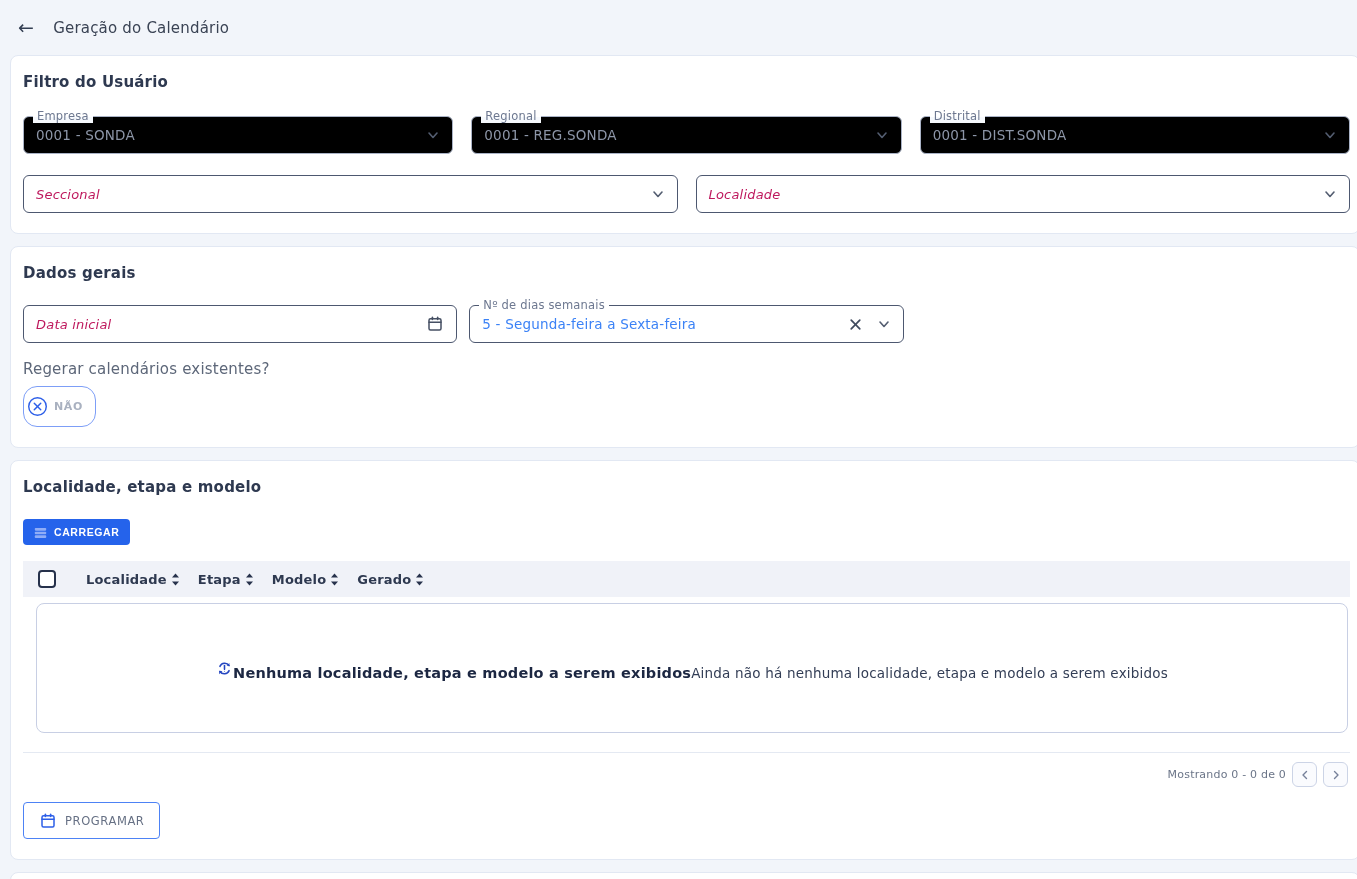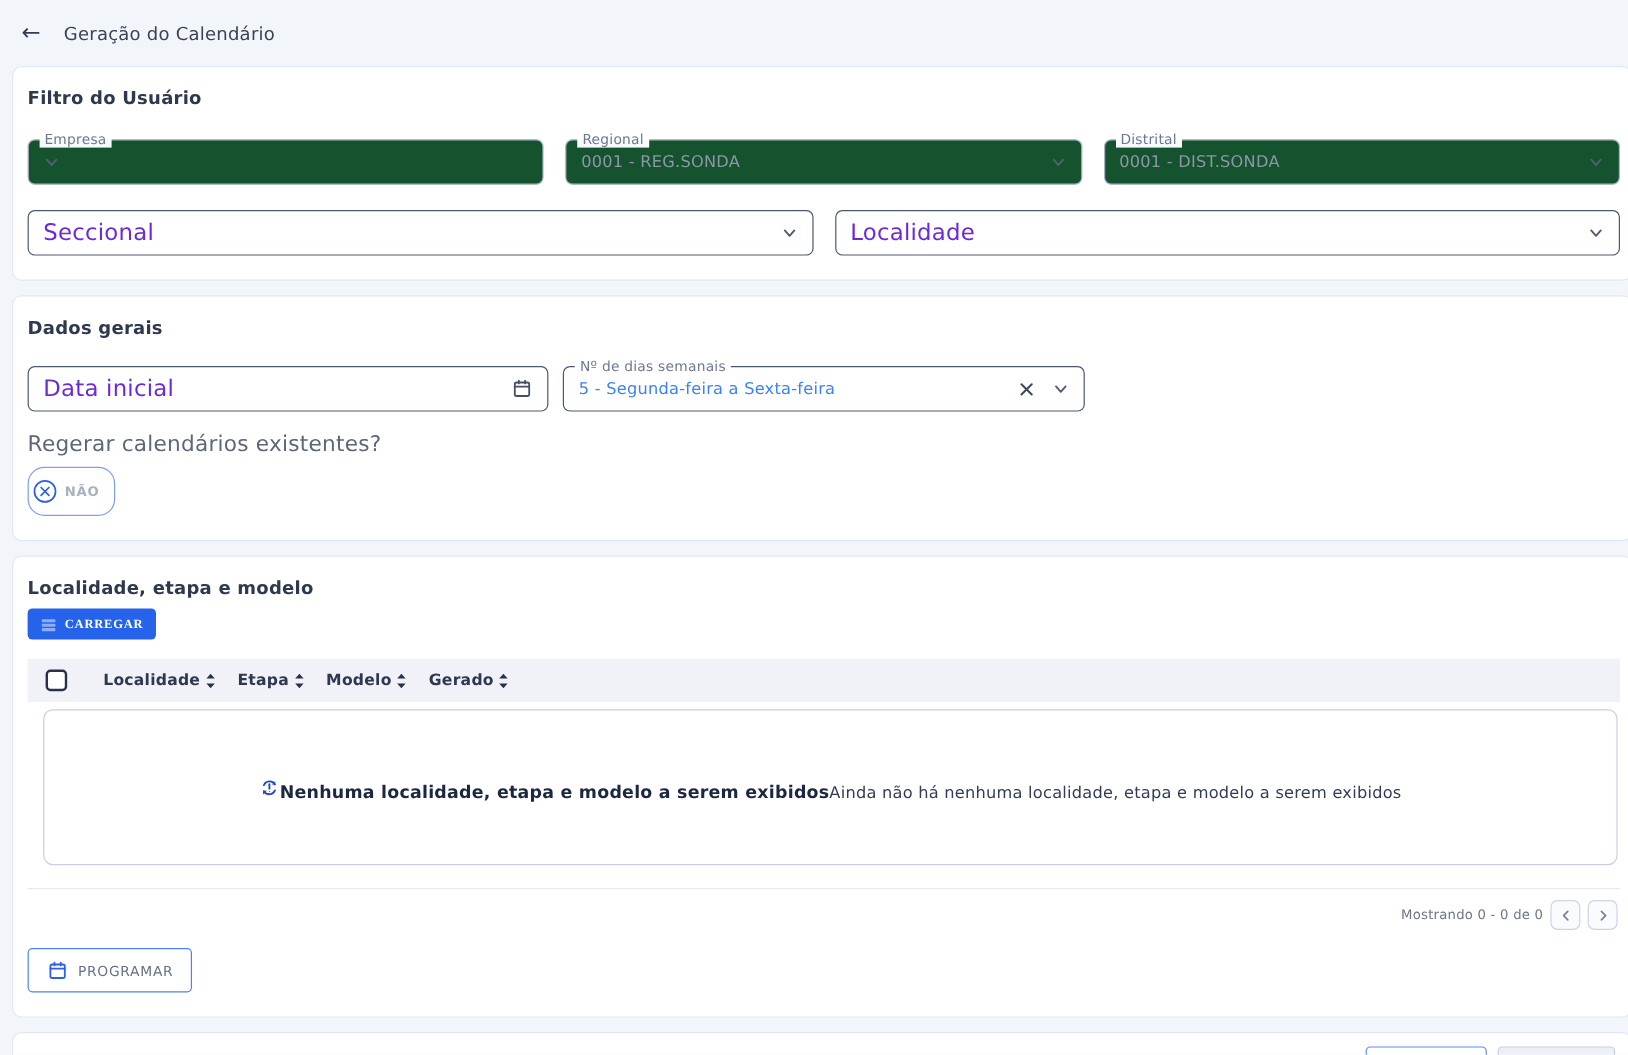--- a/index.html
+++ b/index.html
@@ -30,46 +30,46 @@
   
   .grid3 { display: grid; grid-template-columns: 1fr 1fr 1fr; gap: 18px; margin-top: 25px; }
   .grid3b { display: grid; grid-template-columns: 1fr 1fr 1fr; gap: 12px; margin-top: 23px; }
   .grid2 { display: grid; grid-template-columns: 1fr 1fr; gap: 18px; margin-top: 21px; }
 
   .field {
     position: relative; height: 38px; border-radius: 6px;
     display: flex; align-items: center; padding: 0 12px;
     border: 1px solid #4d5870; background: #fff; cursor: pointer;
   }
-  .field.disabled { border-color: #aab3c6; background: #14532d; }
+  .field.disabled { border-color: #aab3c6; background: #000000; }
   .notch {
     position: absolute; top: -8px; left: 9px; padding: 0 4px;
     font-size: 11.5px; color: #6d7890; background: #fff; line-height: 14px; white-space: nowrap;
   }
   .field.disabled .notch { background: linear-gradient(#fff 55%, #f6f9fd 55%); }
   .value { font-size: 13.5px; color: #3b82f6; flex: 1; }
   .value.muted { color: #8d96a8; }
-  .placeholder { font-size: 19px; color: #6d28d9; flex: 1; }
+  .placeholder { font-size: 13px; color: #be185d; flex: 1; font-style: italic; }
   .field svg { flex-shrink: 0; }
   .icon-gap { width: 14px; }
 
   
-  .question { margin-top: 17px; font-size: 18px; color: #5d6779; }
+  .question { margin-top: 17px; font-size: 15px; color: #5d6779; }
   .chip {
     margin-top: 8px; display: inline-flex; align-items: center; gap: 6px;
     height: 41px; padding: 0 12px 0 3px; border: 1px solid #7d9ef7;
     border-radius: 14px; background: #fff; cursor: pointer;
   }
   .chip-label { font-size: 11px; font-weight: 700; letter-spacing: .6px; color: #a9b1c0; }
 
   
   .btn-primary {
-    margin-top: 8px; display: inline-flex; align-items: center; gap: 7px;
+    margin-top: 23px; display: inline-flex; align-items: center; gap: 7px;
     height: 26px; padding: 0 11px; border: none; border-radius: 4px;
-    background: #2563eb; color: #fff; font-family: Liberation Serif, serif;
+    background: #2563eb; color: #fff; font-family: Liberation Sans, sans-serif;
     font-size: 10.5px; font-weight: 700; letter-spacing: .6px; cursor: pointer;
   }
   .btn-outline {
     margin-top: 15px; display: inline-flex; align-items: center; gap: 8px;
     height: 37px; padding: 0 15px; border: 1px solid #4d82f5; border-radius: 4px;
     background: #fff; color: #667084; font-family: inherit;
     font-size: 11.5px; font-weight: 500; letter-spacing: .6px; cursor: pointer;
   }
 
   
@@ -124,20 +124,21 @@
   <span class="back">←</span>
   <span class="page-title">Geração do Calendário</span>
 </div>
 
 <section class="panel">
   <div class="section-title">Filtro do Usuário</div>
 
   <div class="grid3">
     <div class="field disabled">
       <span class="notch">Empresa</span>
+      <span class="value muted">0001 - SONDA</span>
       <svg width="14" height="14" viewBox="0 0 14 14">
           <polyline points="3,5 7,9.5 11,5" fill="none" stroke="#535d70" stroke-width="1.6" stroke-linecap="round" stroke-linejoin="round"></polyline>
         </svg>
     </div>
     <div class="field disabled">
       <span class="notch">Regional</span>
       <span class="value muted">0001 - REG.SONDA</span>
       <svg width="14" height="14" viewBox="0 0 14 14">
           <polyline points="3,5 7,9.5 11,5" fill="none" stroke="#535d70" stroke-width="1.6" stroke-linecap="round" stroke-linejoin="round"></polyline>
         </svg>

